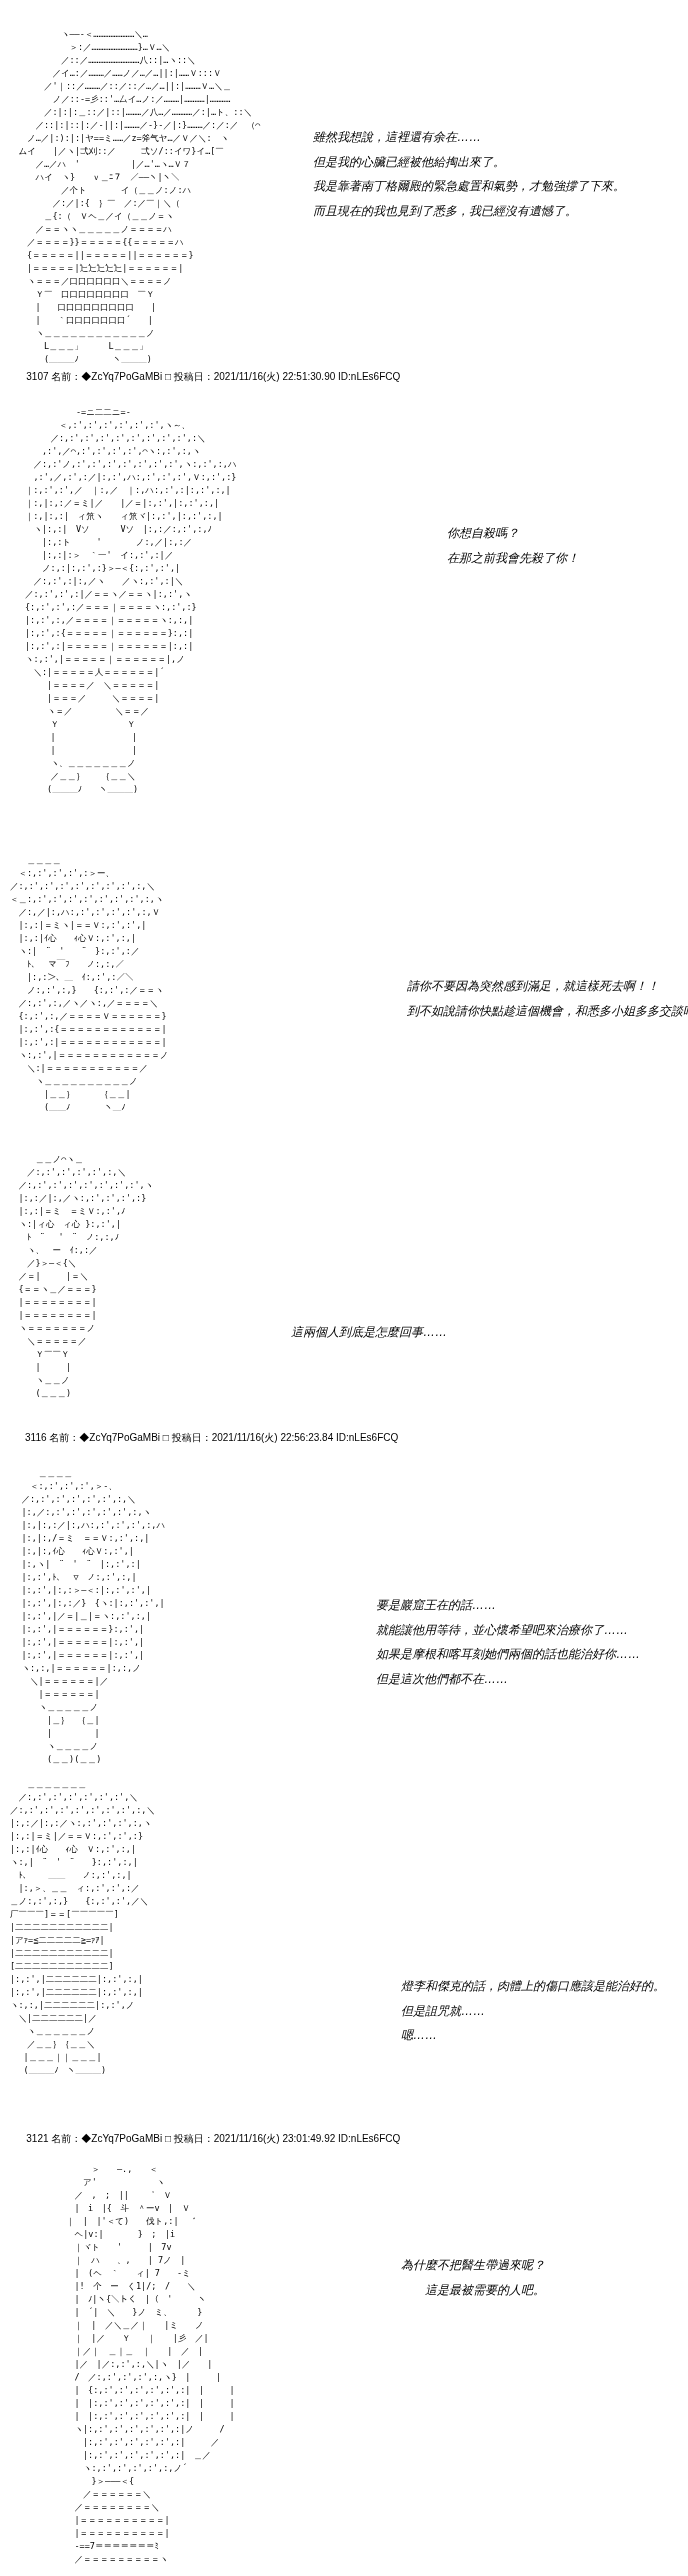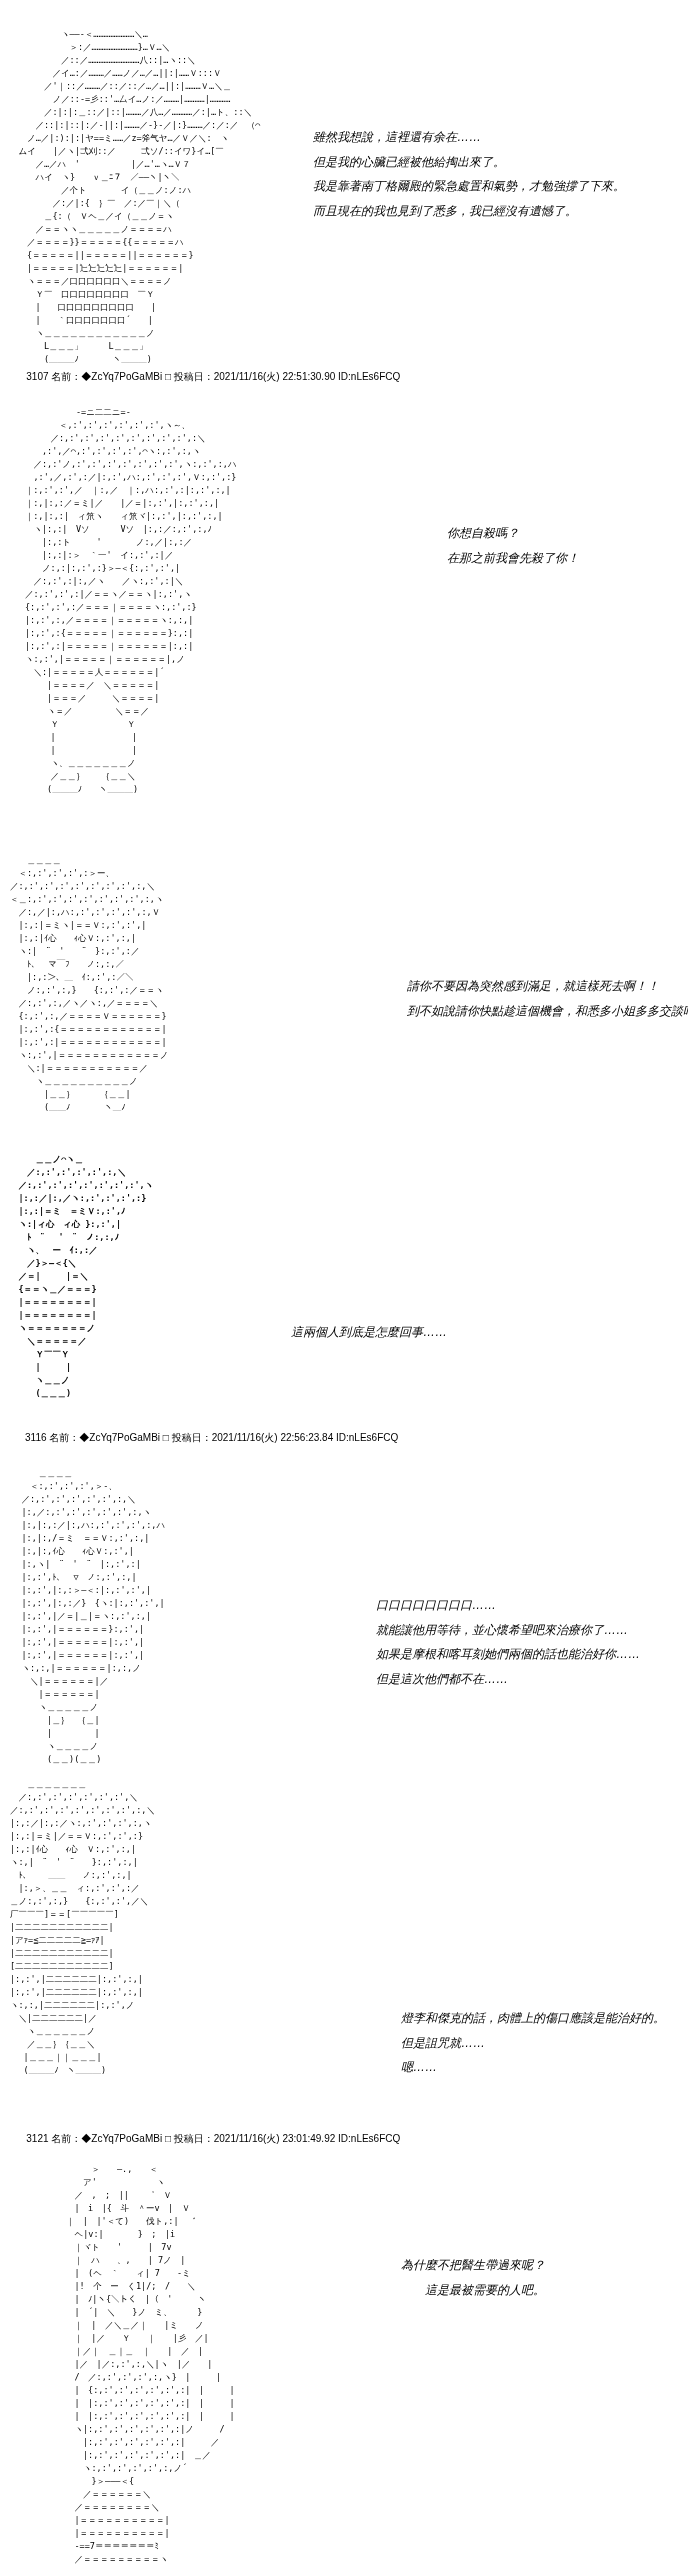--- a/index.html
+++ b/index.html
@@ -117,21 +117,21 @@
 　ヽ:,:',|＝＝＝＝＝＝＝＝＝＝＝＝ノ
 　　＼:|＝＝＝＝＝＝＝＝＝＝＝／
 　　　ヽ＿＿＿＿＿＿＿＿＿＿ノ
 　　　　|＿＿｝　　　｛＿＿|
 　　　　(＿＿ﾉ　　　　ヽ＿ﾉ</pre>
 <div class="dialogue abs" style="left:407px;top:980px;">
   <p>請你不要因為突然感到滿足，就這樣死去啊！！</p>
   <p>到不如說請你快點趁這個機會，和悉多小姐多多交談吧！？</p>
 </div>
 
-<pre class="aa abs" style="left:10px;top:1153px;font-weight:bold;">　　　＿＿ノ⌒ヽ＿
+<pre class="aa abs" style="left:10px;top:1153px;">　　　＿＿ノ⌒ヽ＿
 　　／:,:',:',:',:',:,＼
 　／:,:',:',:',:',:',:',:',ヽ
 　|:,:／|:,／ヽ:,:',:',:',:}
 　|:,:|＝ミ　＝ミＶ:,:',ﾉ
 　ヽ:|ィ心　ィ心 }:,:',|
 　　ﾄ　¨ 　'　¨　ノ:,:,ﾉ
 　　ヽ、　ー　ｲ:,:／
 　　／}＞―＜{＼
 　／＝|　　　|＝＼
 　{＝＝ヽ＿／＝＝＝}
@@ -166,21 +166,21 @@
 　|:,:',|＝＝＝＝＝＝|:,:',|
 　ヽ:,:,|＝＝＝＝＝＝|:,:,ノ
 　　＼|＝＝＝＝＝＝|／
 　　　|＝＝＝＝＝＝|
 　　　ヽ＿＿＿＿＿ノ
 　　　　|＿｝　｛＿|
 　　　　|　　　　　|
 　　　　ヽ＿＿＿＿ノ
 　　　　(＿＿)(＿＿)</pre>
 <div class="dialogue abs" style="left:376px;top:1599px;">
-  <p>口口口口口口口口……</p>
+  <p>要是巖窟王在的話……</p>
   <p>就能讓他用等待，並心懷希望吧來治療你了……</p>
   <p>如果是摩根和喀耳刻她們兩個的話也能治好你……</p>
   <p>但是這次他們都不在……</p>
 </div>
 
 <pre class="aa abs" style="left:10px;top:1778px;">　　＿＿＿＿＿＿＿
 　／:,:',:',:',:',:',:',＼
 ／:,:',:',:',:',:',:',:',:,＼
 |:,:／|:,:／ヽ:,:',:',:',:,ヽ
 |:,:|＝ミ|／＝＝Ｖ:,:',:',:}
@@ -195,21 +195,21 @@
 |二二二二二二二二二二二|
 [二二二二二二二二二二二]
 |:,:',|二二二二二二|:,:',:,|
 |:,:',|二二二二二二|:,:',:,|
 ヽ:,:,|二二二二二二|:,:',ノ
 　＼|二二二二二二|／
 　　ヽ＿＿＿＿＿＿ノ
 　　／＿＿｝｛＿＿＼
 　 |＿＿＿｜｜＿＿＿|
 　 (＿＿＿ﾉ　ヽ＿＿＿)</pre>
-<div class="dialogue abs" style="left:401px;top:1980px;margin-top:32px;">
+<div class="dialogue abs" style="left:401px;top:1980px;">
   <p>燈李和傑克的話，肉體上的傷口應該是能治好的。</p>
   <p>但是詛咒就……</p>
   <p>嗯……</p>
 </div>
 
 <div class="meta abs" style="left:5.3px;top:2134px;">3121 名前：◆ZcYq7PoGaMBi □ 投稿日：2021/11/16(火) 23:01:49.92 ID:nLEs6FCQ</div>
 
 <pre class="aa abs" style="left:49px;top:2163px;">　　　　　＞　　―.,　　＜
 　　　　ア'　　　　　　　ヽ
 　　　／　,　;　||　　゜　Ｖ

